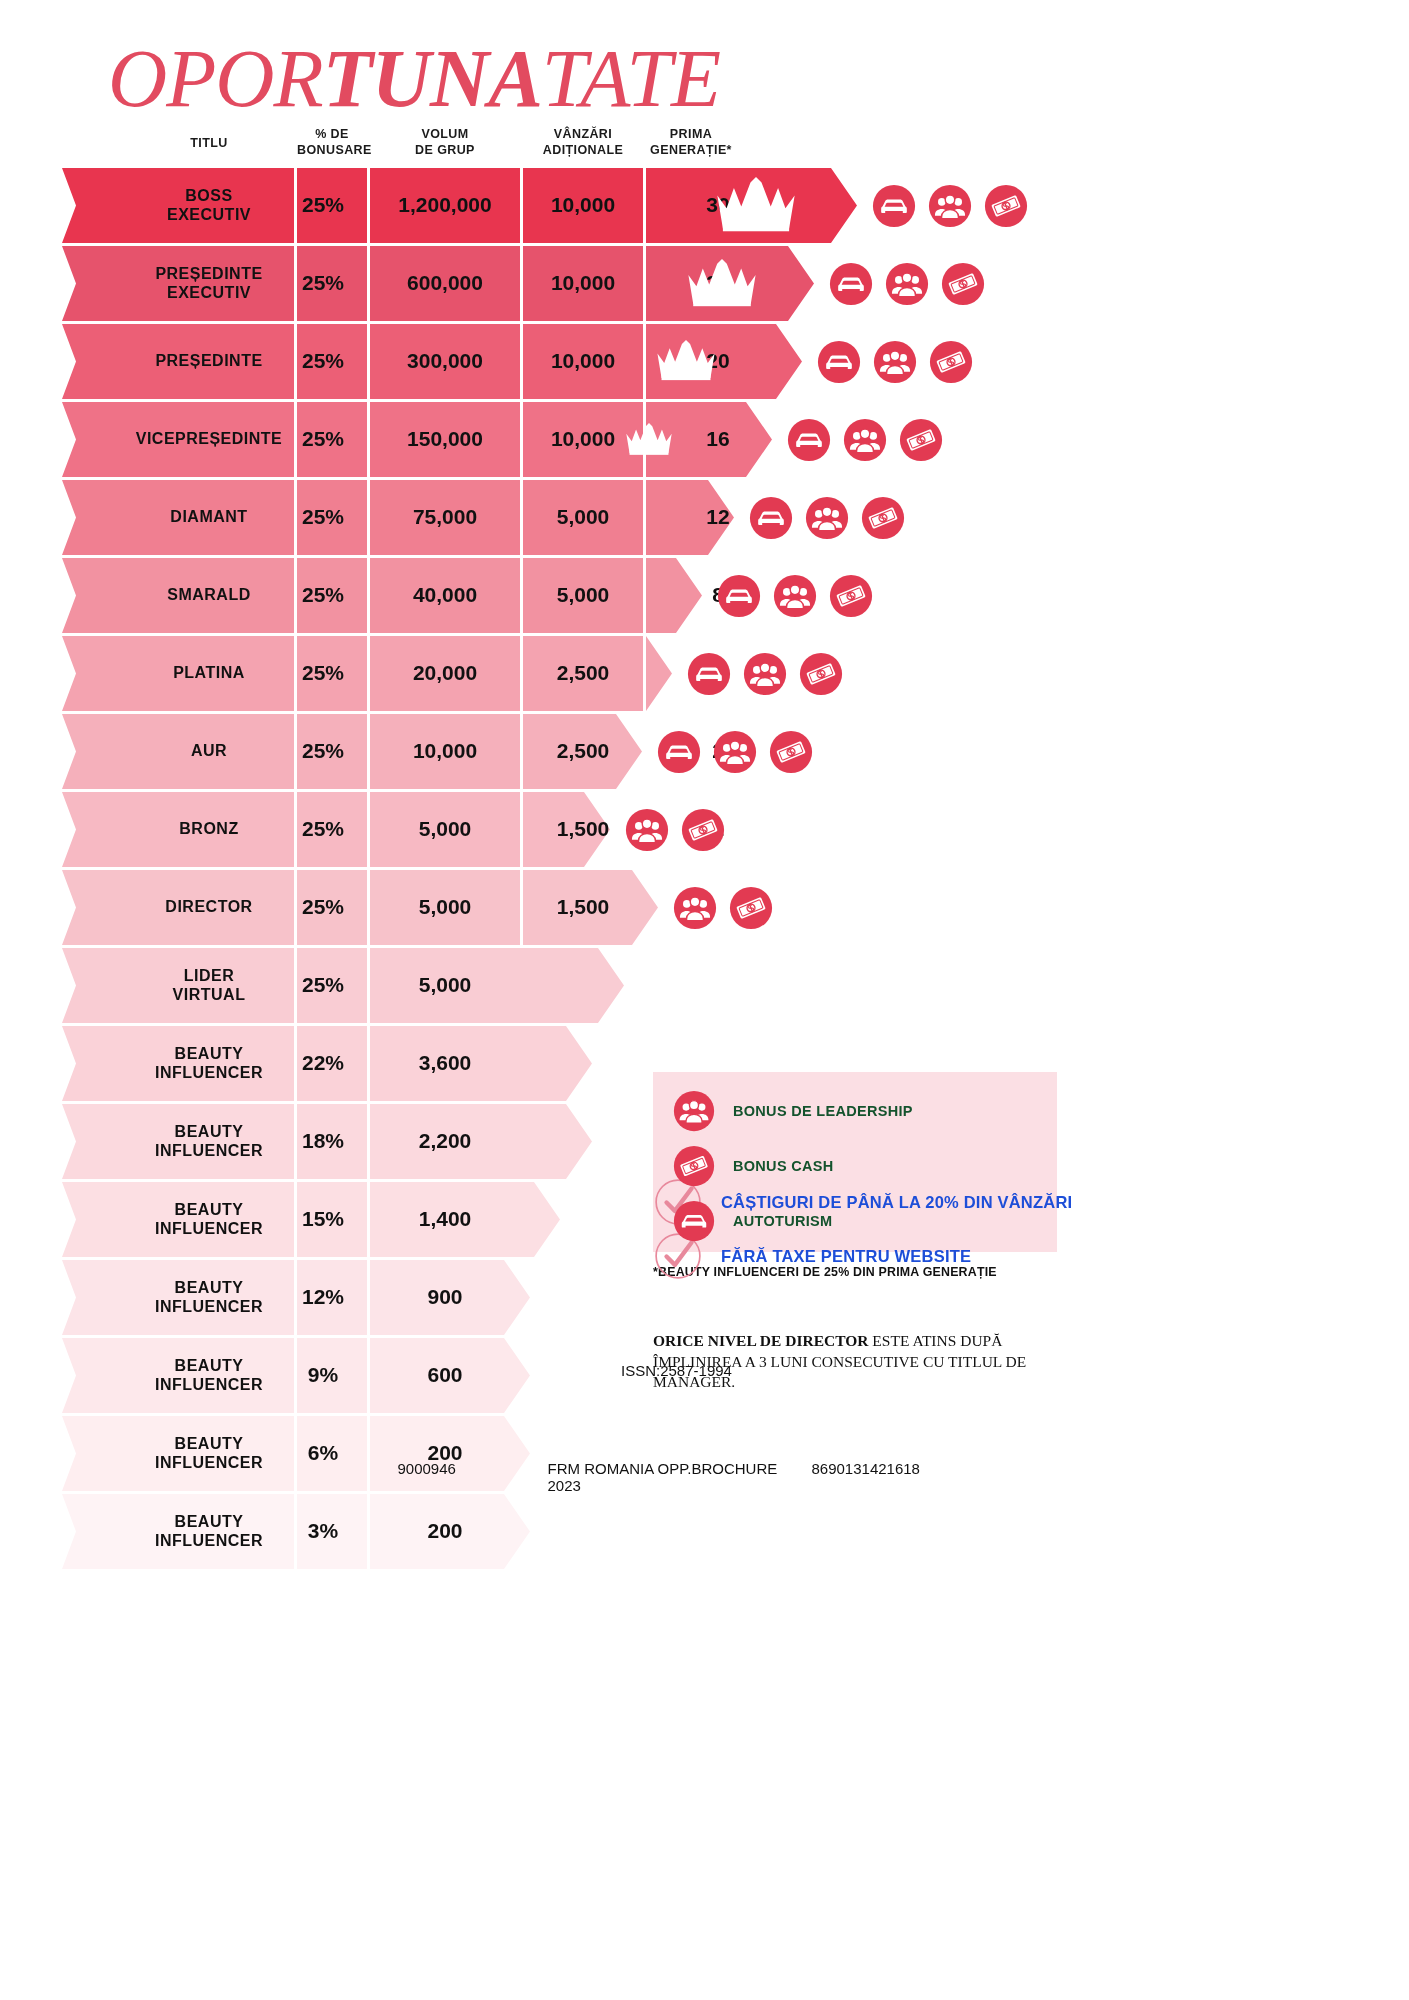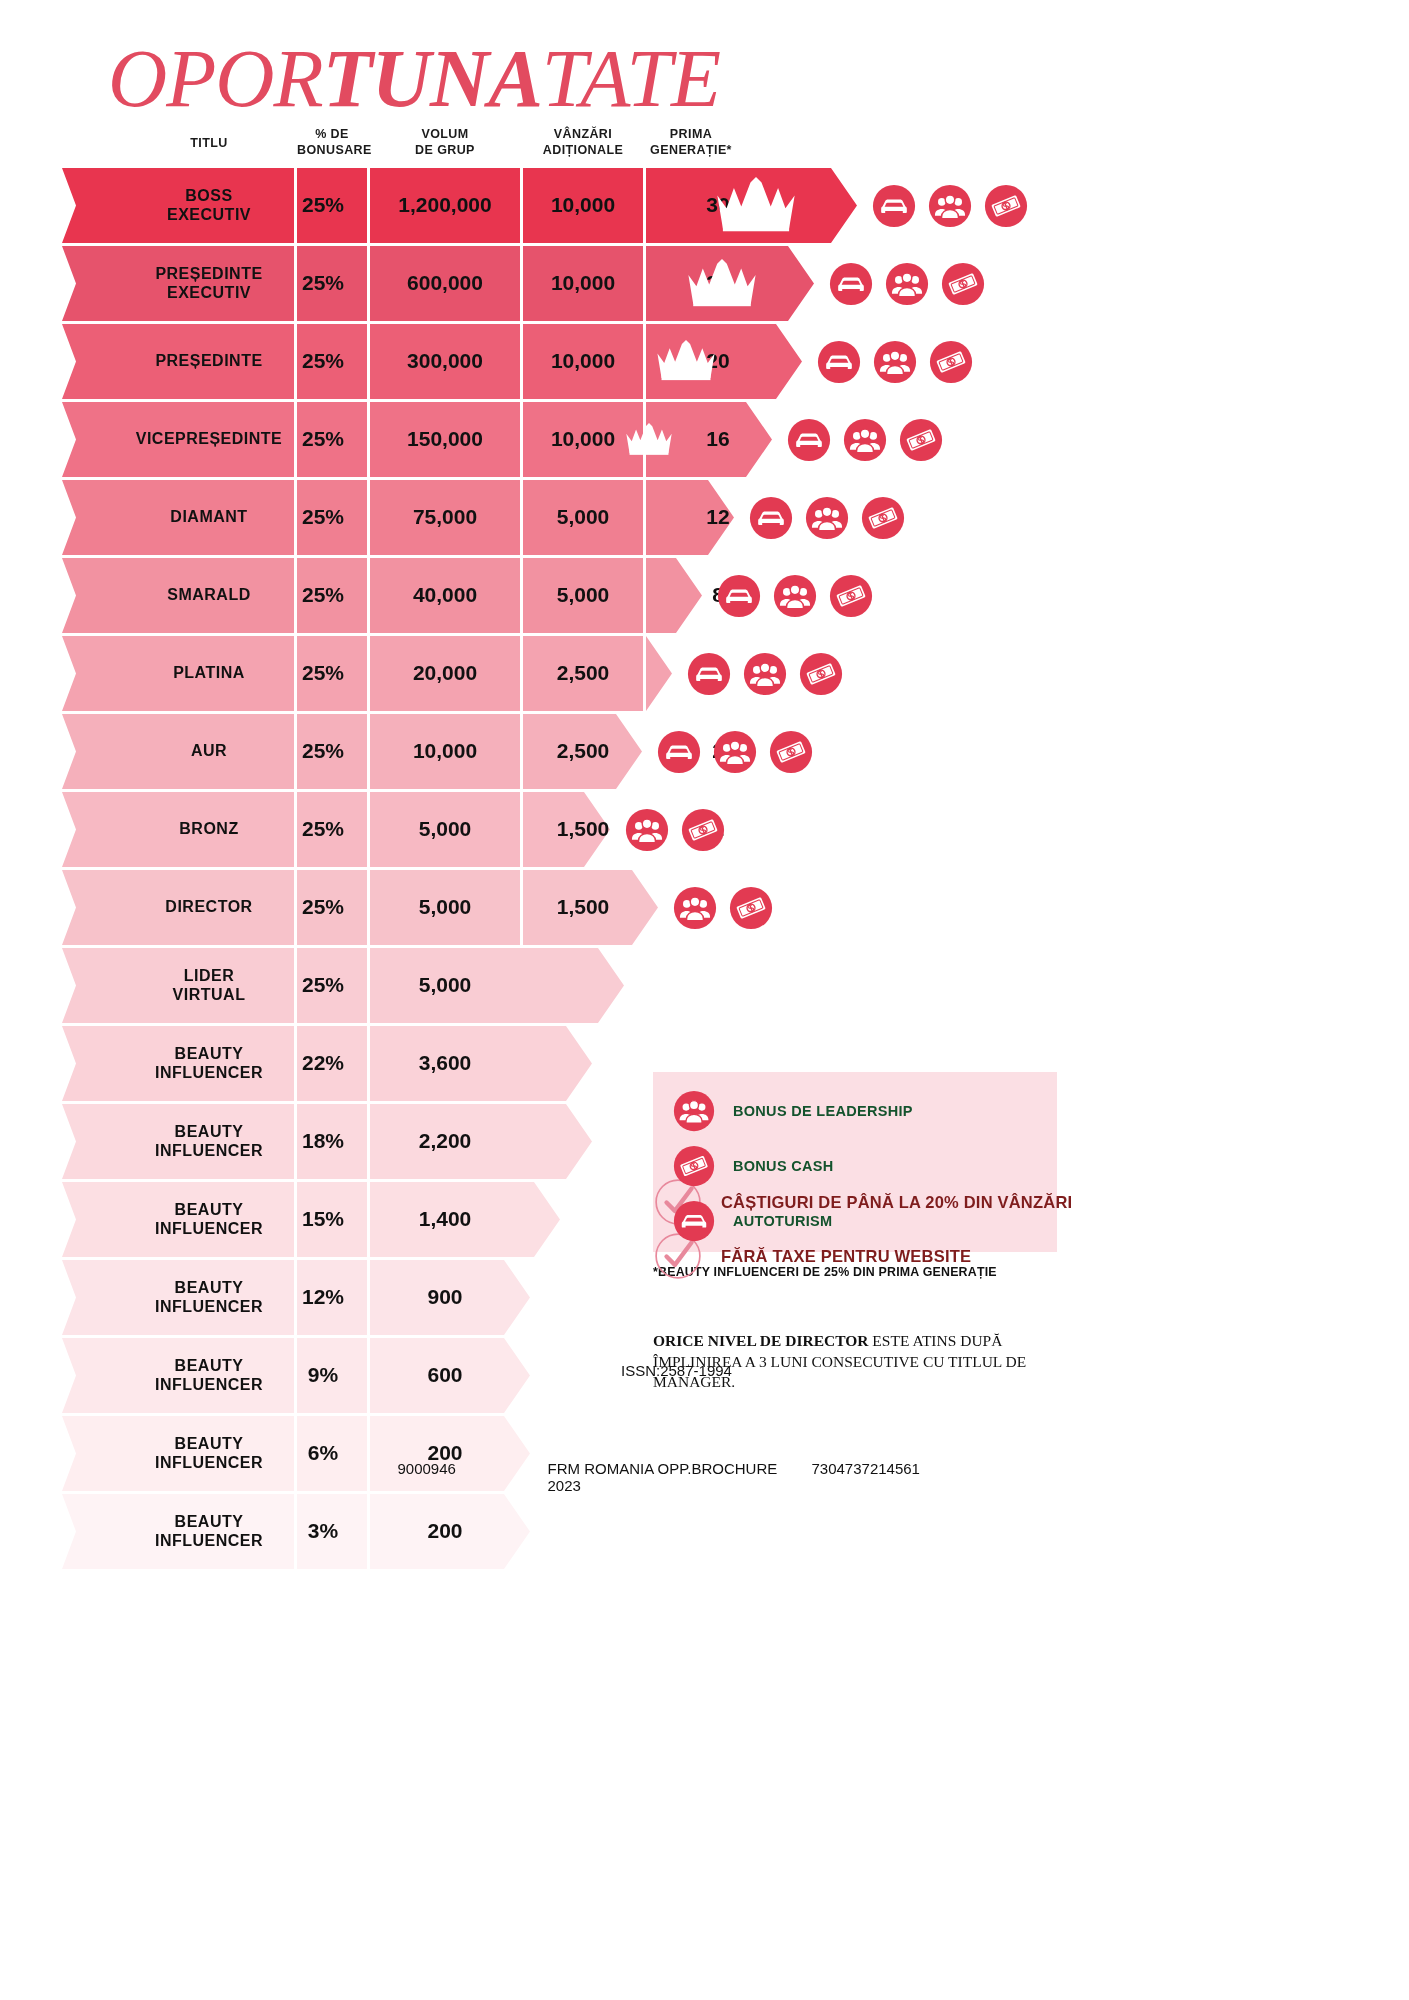--- a/index.html
+++ b/index.html
@@ -71,21 +71,21 @@
   .crown{position:absolute;top:0;height:75px;display:flex;align-items:center;}
 
   
   .ricons{position:absolute;top:0;height:75px;display:flex;align-items:center;gap:12px;}
 
   
   .check-line{
     position:absolute;display:flex;align-items:center;gap:18px;
   }
   .check-line .txt{
-    font-size:16.5px;font-weight:bold;color:#7f1d1d;letter-spacing:.2px;white-space:nowrap;
+    font-size:16.5px;font-weight:bold;color:#1d4ed8;letter-spacing:.2px;white-space:nowrap;
   }
 
   #legendbox{
     position:absolute;left:653px;top:1072px;width:404px;height:180px;
     background:#fbdfe4;
   }
   .leg-item{position:absolute;display:flex;align-items:center;gap:18px;}
   .leg-item .txt{font-size:14.5px;font-weight:bold;color:#14532d;letter-spacing:.3px;white-space:nowrap;text-align:center;}
 
   .note{position:absolute;color:#111;}
@@ -642,21 +642,21 @@
 
 <div id="legendbox"></div>
 
 <div class="note" id="note1">*BEAUTY INFLUENCERI DE 25% DIN PRIMA GENERAȚIE</div>
 <div class="note" id="note2"><span class="bold">ORICE NIVEL DE DIRECTOR</span><span> ESTE ATINS DUPĂ ÎMPLINIREA A 3 LUNI CONSECUTIVE CU TITLUL DE MANAGER.</span></div>
 <div class="note" id="issn">ISSN:2587-1994</div>
 
 <div id="footer">
   <span id="f1">9000946</span>
   <span id="f2">FRM ROMANIA OPP.BROCHURE 2023</span>
-  <span id="f3">7304737214561</span>
+  <span id="f3">8690131421618</span>
 </div>
 
 <div class="check-line" style="left: 653px; top: 1177px;">
     <span class="ico" style="display:inline-block;width:50px;height:50px;"><svg width="50" height="50" viewBox="0 0 48 48">
         <circle cx="24" cy="24" r="21" fill="none" stroke="#e8899c" stroke-width="1.6"></circle>
         <path d="M13 24.5 L21 32.5 L37 11" fill="none" stroke="#e8899c" stroke-width="4.2" stroke-linecap="round" stroke-linejoin="round"></path>
       </svg></span>
     <span class="txt">CÂȘTIGURI DE PÂNĂ LA 20% DIN VÂNZĂRI</span>
   </div>
 <div class="check-line" style="left: 653px; top: 1231px;">

